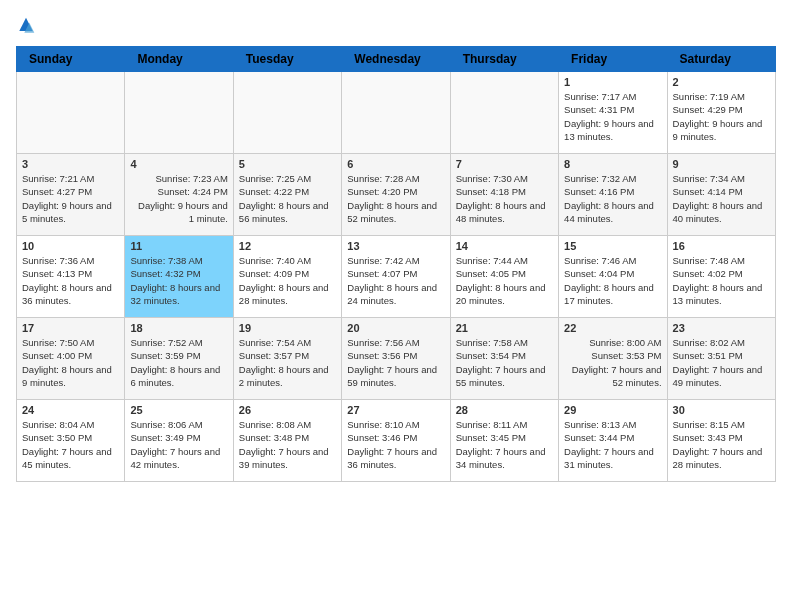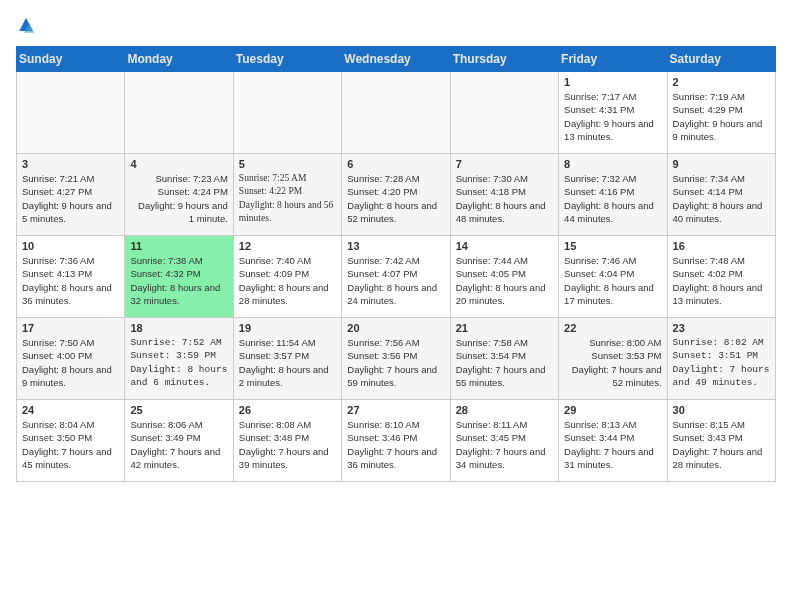--- a/index.html
+++ b/index.html
@@ -57,23 +57,23 @@
       font-size: 14px;
       color: #555;
     }
     .calendar-table {
       width: 100%;
       border-collapse: collapse;
       table-layout: fixed;
     }
     .calendar-table th {
       background-color: #1a6fc4;
-      color: #e5e5e5;
+      color: #000000;
       text-align: left;
-      padding: 5px 2px;
+      padding: 5px 12px;
       font-size: 12px;
       font-weight: bold;
       border: 1px solid #1a6fc4;
     }
     .calendar-table td {
       border: 1px solid #ccc;
       vertical-align: top;
       padding: 4px 5px;
       font-size: 10px;
       color: #333;
@@ -162,21 +162,21 @@
 Daylight: 9 hours and 5 minutes.</div>
           </td>
           <td style="background: rgb(245, 245, 245);">
             <span class="day-num">4</span>
             <div class="day-info" style="white-space: pre-line; text-align: right;">Sunrise: 7:23 AM
 Sunset: 4:24 PM
 Daylight: 9 hours and 1 minute.</div>
           </td>
           <td style="background: rgb(245, 245, 245);">
             <span class="day-num">5</span>
-            <div class="day-info" style="white-space: pre-line; font-family: Liberation Serif, serif;">Sunrise: 7:25 AM
+            <div class="day-info" style="white-space: pre-line;">Sunrise: 7:25 AM
 Sunset: 4:22 PM
 Daylight: 8 hours and 56 minutes.</div>
           </td>
           <td style="background: rgb(245, 245, 245);">
             <span class="day-num">6</span>
             <div class="day-info" style="white-space: pre-line;">Sunrise: 7:28 AM
 Sunset: 4:20 PM
 Daylight: 8 hours and 52 minutes.</div>
           </td>
           <td style="background: rgb(245, 245, 245);">
@@ -198,21 +198,21 @@
 Daylight: 8 hours and 40 minutes.</div>
           </td>
         </tr>
         <tr>
           <td style="background: rgb(255, 255, 255);">
             <span class="day-num">10</span>
             <div class="day-info" style="white-space: pre-line;">Sunrise: 7:36 AM
 Sunset: 4:13 PM
 Daylight: 8 hours and 36 minutes.</div>
           </td>
-          <td style="background: #86efac;">
+          <td style="background: #7dd3fc;">
             <span class="day-num">11</span>
             <div class="day-info" style="white-space: pre-line;">Sunrise: 7:38 AM
 Sunset: 4:32 PM
 Daylight: 8 hours and 32 minutes.</div>
           </td>
           <td style="background: rgb(255, 255, 255);">
             <span class="day-num">12</span>
             <div class="day-info" style="white-space: pre-line;">Sunrise: 7:40 AM
 Sunset: 4:09 PM
 Daylight: 8 hours and 28 minutes.</div>
@@ -244,27 +244,27 @@
         </tr>
         <tr>
           <td style="background: rgb(245, 245, 245);">
             <span class="day-num">17</span>
             <div class="day-info" style="white-space: pre-line;">Sunrise: 7:50 AM
 Sunset: 4:00 PM
 Daylight: 8 hours and 9 minutes.</div>
           </td>
           <td style="background: rgb(245, 245, 245);">
             <span class="day-num">18</span>
-            <div class="day-info" style="white-space: pre-line; font-family: Liberation Mono, monospace;">Sunrise: 7:52 AM
+            <div class="day-info" style="white-space: pre-line;">Sunrise: 7:52 AM
 Sunset: 3:59 PM
 Daylight: 8 hours and 6 minutes.</div>
           </td>
           <td style="background: rgb(245, 245, 245);">
             <span class="day-num">19</span>
-            <div class="day-info" style="white-space: pre-line;">Sunrise: 11:54 AM
+            <div class="day-info" style="white-space: pre-line;">Sunrise: 7:54 AM
 Sunset: 3:57 PM
 Daylight: 8 hours and 2 minutes.</div>
           </td>
           <td style="background: rgb(245, 245, 245);">
             <span class="day-num">20</span>
             <div class="day-info" style="white-space: pre-line;">Sunrise: 7:56 AM
 Sunset: 3:56 PM
 Daylight: 7 hours and 59 minutes.</div>
           </td>
           <td style="background: rgb(245, 245, 245);">
@@ -274,21 +274,21 @@
 Daylight: 7 hours and 55 minutes.</div>
           </td>
           <td style="background: rgb(245, 245, 245);">
             <span class="day-num">22</span>
             <div class="day-info" style="white-space: pre-line; text-align: right;">Sunrise: 8:00 AM
 Sunset: 3:53 PM
 Daylight: 7 hours and 52 minutes.</div>
           </td>
           <td style="background: rgb(245, 245, 245);">
             <span class="day-num">23</span>
-            <div class="day-info" style="white-space: pre-line; font-family: Liberation Mono, monospace;">Sunrise: 8:02 AM
+            <div class="day-info" style="white-space: pre-line;">Sunrise: 8:02 AM
 Sunset: 3:51 PM
 Daylight: 7 hours and 49 minutes.</div>
           </td>
         </tr>
         <tr>
           <td style="background: rgb(255, 255, 255);">
             <span class="day-num">24</span>
             <div class="day-info" style="white-space: pre-line;">Sunrise: 8:04 AM
 Sunset: 3:50 PM
 Daylight: 7 hours and 45 minutes.</div>

